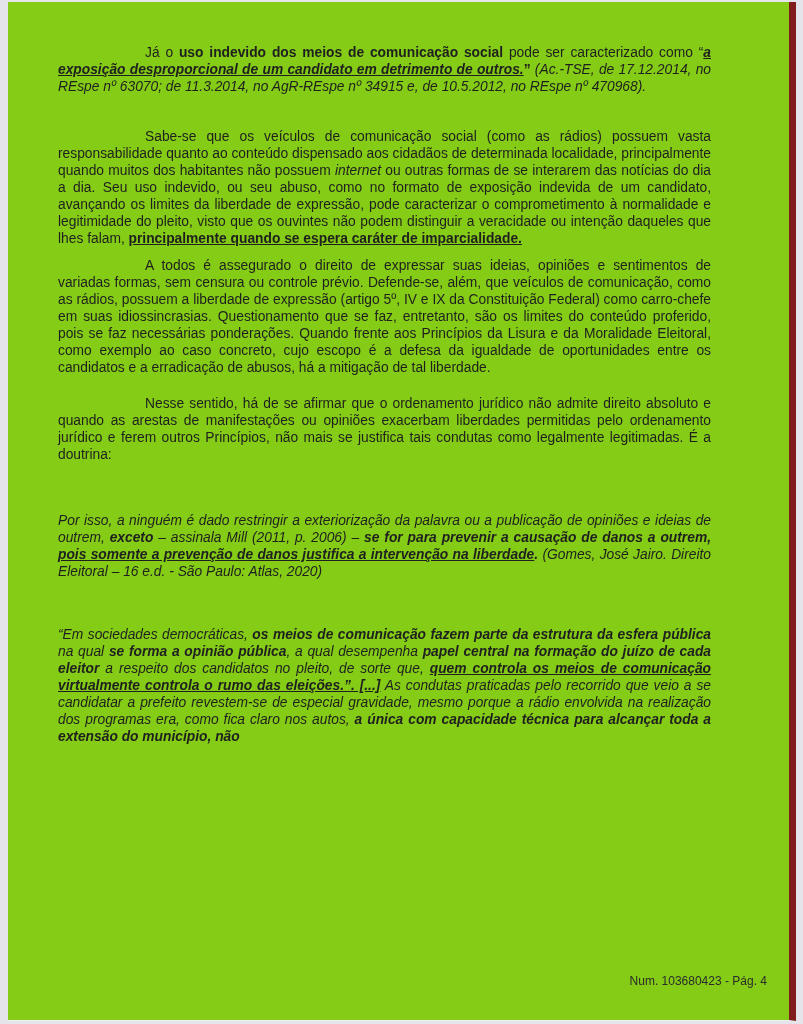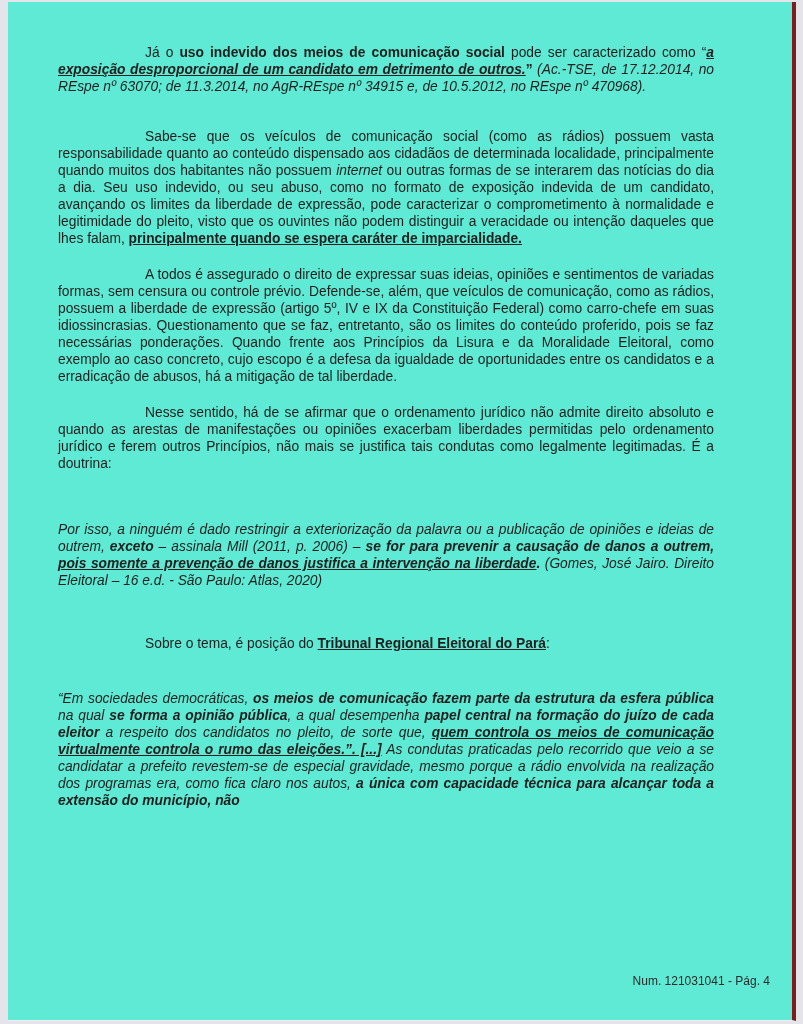--- a/index.html
+++ b/index.html
@@ -7,37 +7,37 @@
   body {
     position: relative;
     background: #e4e4ea;
     font-family: "Liberation Sans", sans-serif;
     overflow: hidden;
   }
   .page {
     position: absolute;
     left: 8px; top: 2px;
     width: 788px; height: 1019px;
-    background: #5eead4;
-    border-right: 4px solid #7f1d1d;
+    background: #84cc16;
+    border-right: 7px solid #7f1d1d;
     border-bottom: 1px solid #ececf2;
     padding-left: 24px;
   }
   .content {
     position: absolute;
     left: 50px; right: 78px; top: 42px;
     color: #1f1f1f;
     font-size: 13.8px;
     line-height: 17px;
     text-align: justify;
   }
   .body-para { text-indent: 87px; }
   .quote { }
   .g1 { margin-bottom: 33px; }
-  .g2 { margin-bottom: 19px; }
+  .g2 { margin-bottom: 10px; }
   .g3 { margin-bottom: 19px; }
   .g4 { margin-bottom: 49px; }
   .g5 { margin-bottom: 46px; }
   .g6 { margin-bottom: 38px; }
   .footer {
     position: absolute;
     right: 22px; bottom: 32px;
     font-size: 12px;
     color: #2b2b2b;
   }
@@ -48,17 +48,16 @@
 </head>
 <body>
 
 <div class="page">
   <div class="content">
     <p class="rich body-para g1"><span class="">Já o </span><span class="b ">uso indevido dos meios de comunicação social</span><span class=""> pode ser caracterizado como “</span><span class="b i u">a exposição desproporcional de um candidato em detrimento de outros.</span><span class="b ">”</span><span class="i "> (Ac.-TSE, de 17.12.2014, no REspe nº 63070; de 11.3.2014, no AgR-REspe nº 34915 e, de 10.5.2012, no REspe nº 470968).</span></p>
     <p class="rich body-para g2"><span class="">Sabe-se que os veículos de comunicação social (como as rádios) possuem vasta responsabilidade quanto ao conteúdo dispensado aos cidadãos de determinada localidade, principalmente quando muitos dos habitantes não possuem </span><span class="i ">internet</span><span class=""> ou outras formas de se interarem das notícias do dia a dia. Seu uso indevido, ou seu abuso, como no formato de exposição indevida de um candidato, avançando os limites da liberdade de expressão, pode caracterizar o comprometimento à normalidade e legitimidade do pleito, visto que os ouvintes não podem distinguir a veracidade ou intenção daqueles que lhes falam, </span><span class="b u">principalmente quando se espera caráter de imparcialidade.</span></p>
     <p class="rich body-para g3"><span class="">A todos é assegurado o direito de expressar suas ideias, opiniões e sentimentos de variadas formas, sem censura ou controle prévio. Defende-se, além, que veículos de comunicação, como as rádios, possuem a liberdade de expressão (artigo 5º, IV e IX da Constituição Federal) como carro-chefe em suas idiossincrasias. Questionamento que se faz, entretanto, são os limites do conteúdo proferido, pois se faz necessárias ponderações. Quando frente aos Princípios da Lisura e da Moralidade Eleitoral, como exemplo ao caso concreto, cujo escopo é a defesa da igualdade de oportunidades entre os candidatos e a erradicação de abusos, há a mitigação de tal liberdade.</span></p>
     <p class="rich body-para g4"><span class="">Nesse sentido, há de se afirmar que o ordenamento jurídico não admite direito absoluto e quando as arestas de manifestações ou opiniões exacerbam liberdades permitidas pelo ordenamento jurídico e ferem outros Princípios, não mais se justifica tais condutas como legalmente legitimadas. É a doutrina:</span></p>
     <blockquote class="rich quote g5"><span class="i ">Por isso, a ninguém é dado restringir a exteriorização da palavra ou a publicação de opiniões e ideias de outrem, </span><span class="b i ">exceto</span><span class="i "> – assinala Mill (2011, p. 2006) – </span><span class="b i ">se for para prevenir a causação de danos a outrem, </span><span class="b i u">pois somente a prevenção de danos justifica a intervenção na liberdade</span><span class="b i ">.</span><span class="i "> (Gomes, José Jairo. Direito Eleitoral – 16 e.d. - São Paulo: Atlas, 2020)</span></blockquote>
-    <p class="rich body-para g6"><span class="">Sobre o tema, é posição do </span><span class="b u">Tribunal Regional Eleitoral do Pará</span><span class="">:</span></p>
     <blockquote class="rich quote"><span class="i ">“Em sociedades democráticas, </span><span class="b i ">os meios de comunicação fazem parte da estrutura da esfera pública</span><span class="i "> na qual </span><span class="b i ">se forma a opinião pública</span><span class="i ">, a qual desempenha </span><span class="b i ">papel central na formação do juízo de cada eleitor</span><span class="i "> a respeito dos candidatos no pleito, de sorte que, </span><span class="b i u">quem controla os meios de comunicação virtualmente controla o rumo das eleições.”. [...]</span><span class="i "> As condutas praticadas pelo recorrido que veio a se candidatar a prefeito revestem-se de especial gravidade, mesmo porque a rádio envolvida na realização dos programas era, como fica claro nos autos, </span><span class="b i ">a única com capacidade técnica para alcançar toda a extensão do município, não</span></blockquote>
   </div>
-  <div class="footer">Num. 121031041 - Pág. 4</div>
+  <div class="footer">Num. 103680423 - Pág. 4</div>
 </div>
 
 </body></html>

